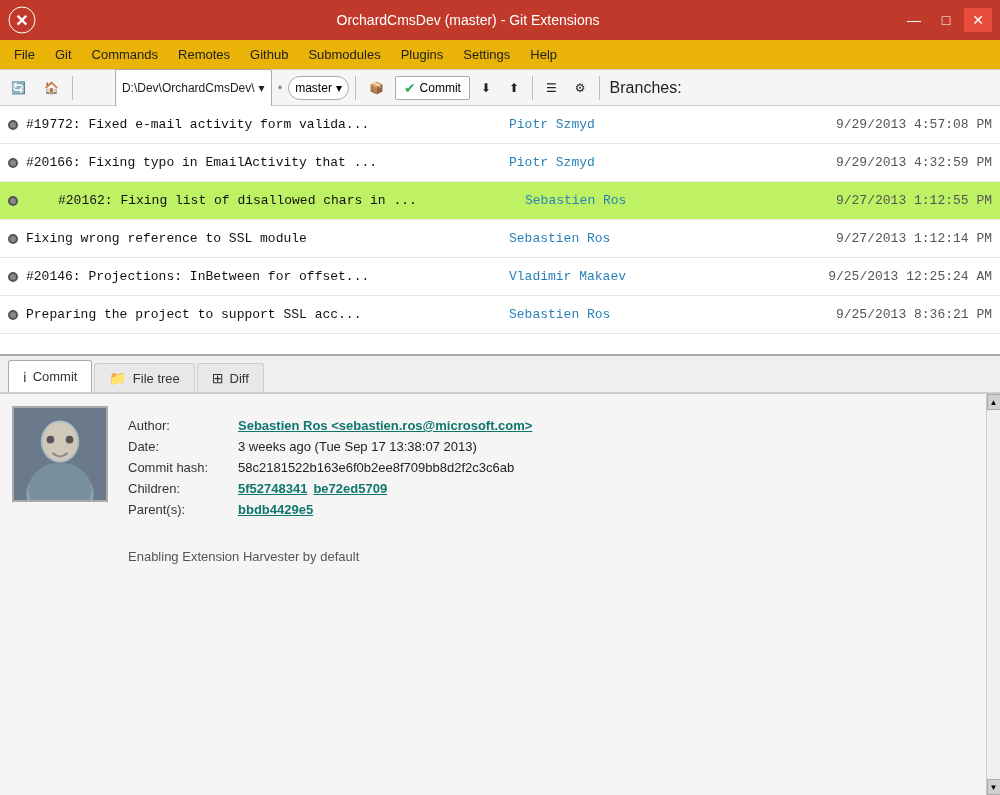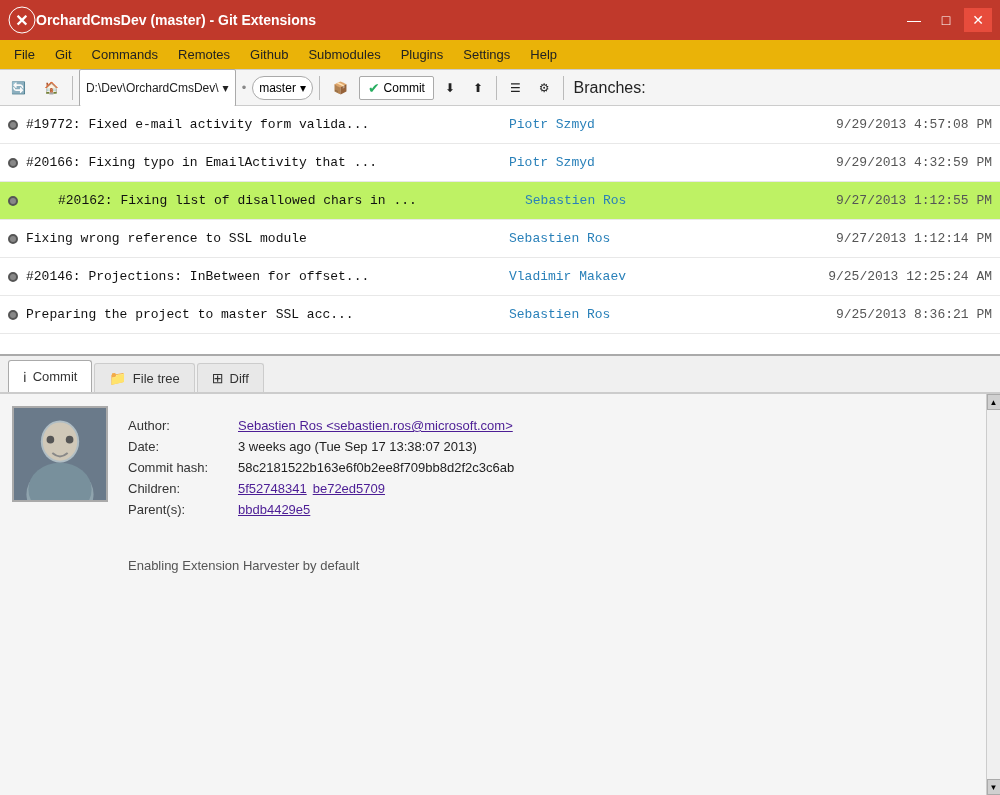--- a/index.html
+++ b/index.html
@@ -10,23 +10,23 @@
       background: #c0392b;
       color: white;
       display: flex;
       align-items: center;
       justify-content: space-between;
       height: 40px;
       padding: 0 8px;
     }
     .titlebar-title {
       flex: 1;
-      text-align: left;
+      text-align: center;
       font-size: 14px;
-      font-weight: bold;
+      font-weight: normal;
     }
     .titlebar-controls {
       display: flex;
       gap: 4px;
     }
     .titlebar-btn {
       width: 28px;
       height: 24px;
       background: transparent;
       border: none;
@@ -83,21 +83,21 @@
     }
     .toolbar-separator { width: 1px; height: 24px; background: #bbb; margin: 0 2px; }
     .toolbar-path {
       background: white;
       border: 1px solid #aaa;
       border-radius: 2px;
       padding: 18px 6px;
       font-size: 12px;
       color: #222;
       height: 24px;
-      display: flex; align-items: center;
+      display: flex; align-items: center; margin-left: 36px;
     }
     .toolbar-branch {
       background: white;
       border: 1px solid #aaa;
       border-radius: 12px;
       padding: 2px 6px;
       font-size: 12px;
       height: 24px;
       display: flex; align-items: center; gap: 4px;
     }
@@ -241,26 +241,27 @@
     .detail-label {
       color: #333;
       font-weight: 500;
       width: 110px;
       flex-shrink: 0;
     }
     .detail-value {
       color: #222;
     }
     .detail-link {
-      color: #4c1d95;
+      color: #0f766e;
       text-decoration: underline;
       cursor: pointer;
+      font-weight: bold;
     }
     .commit-message-body {
-      margin-top: 33px;
+      margin-top: 24px;
       color: #555;
       font-size: 13px;
       padding: 8px 0;
     }
     .scrollbar-right {
       width: 14px;
       background: #f0f0f0;
       border-left: 1px solid #ccc;
       display: flex; flex-direction: column; align-items: center;
     }
@@ -372,21 +373,21 @@
     <div class="commit-date">9/27/2013 1:12:14 PM</div>
   </div>
   <div class="commit-row">
     <div class="commit-dot"></div>
     <div class="commit-message">#20146: Projections: InBetween for offset...</div>
     <div class="commit-author">Vladimir Makaev</div>
     <div class="commit-date">9/25/2013 12:25:24 AM</div>
   </div>
   <div class="commit-row">
     <div class="commit-dot"></div>
-    <div class="commit-message">Preparing the project to master SSL acc...</div>
+    <div class="commit-message">Preparing the project to support SSL acc...</div>
     <div class="commit-author">Sebastien Ros</div>
     <div class="commit-date">9/25/2013 8:36:21 PM</div>
   </div>
 </div>
 
 <div class="tabs-bar">
   <div class="tab active">
     <span class="tab-icon">ℹ</span>
     <span>Commit</span>
   </div>

